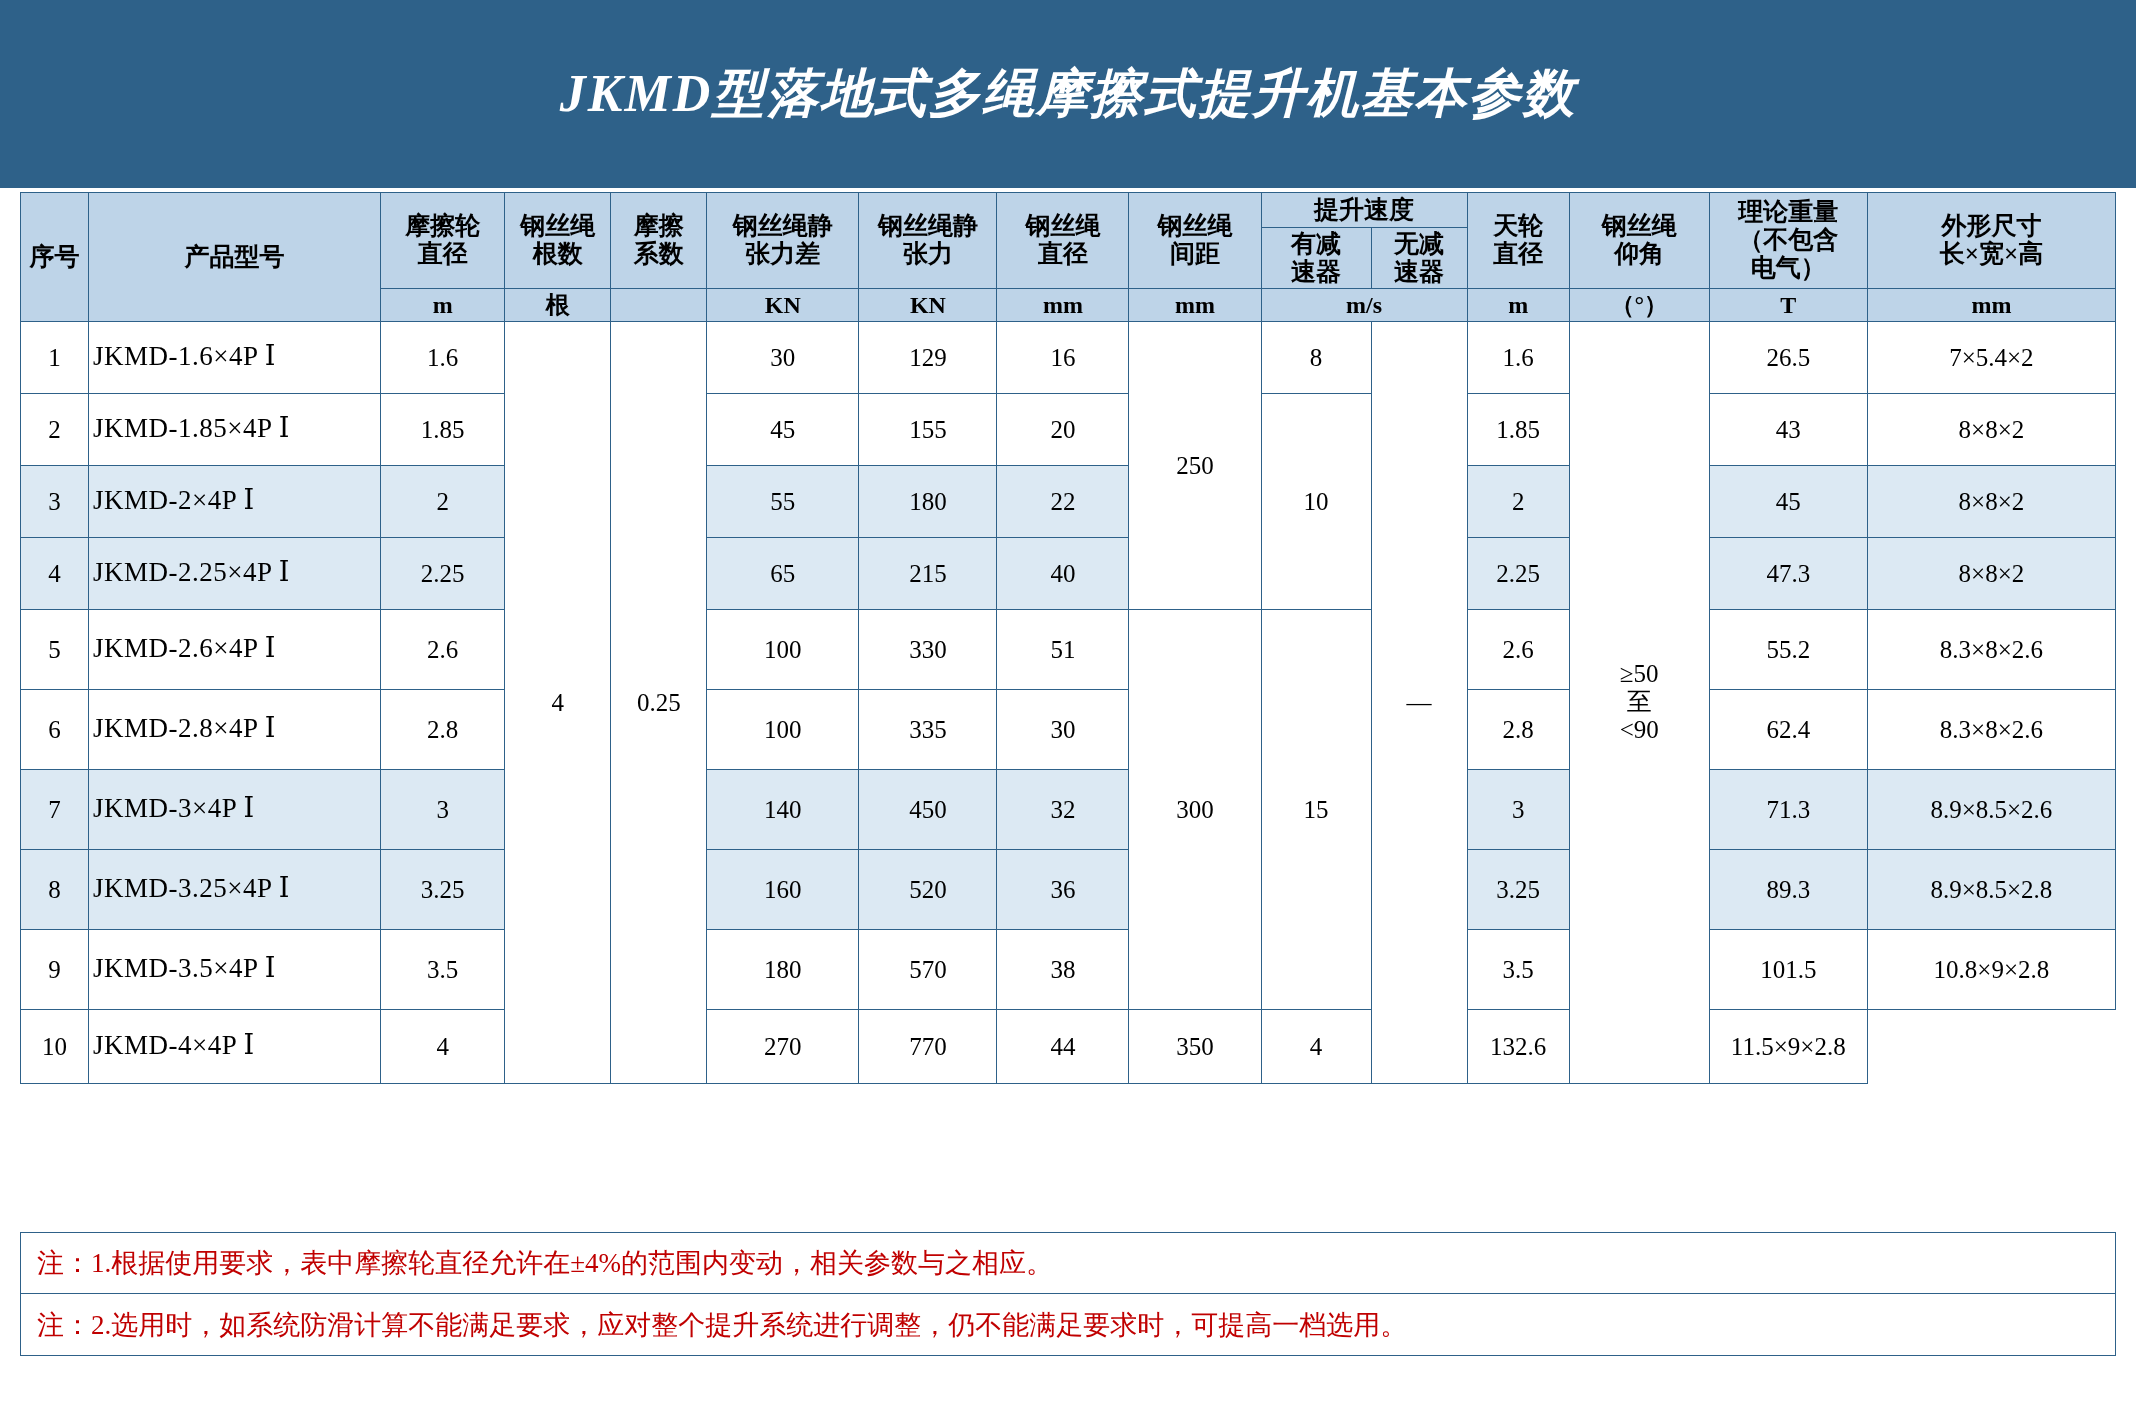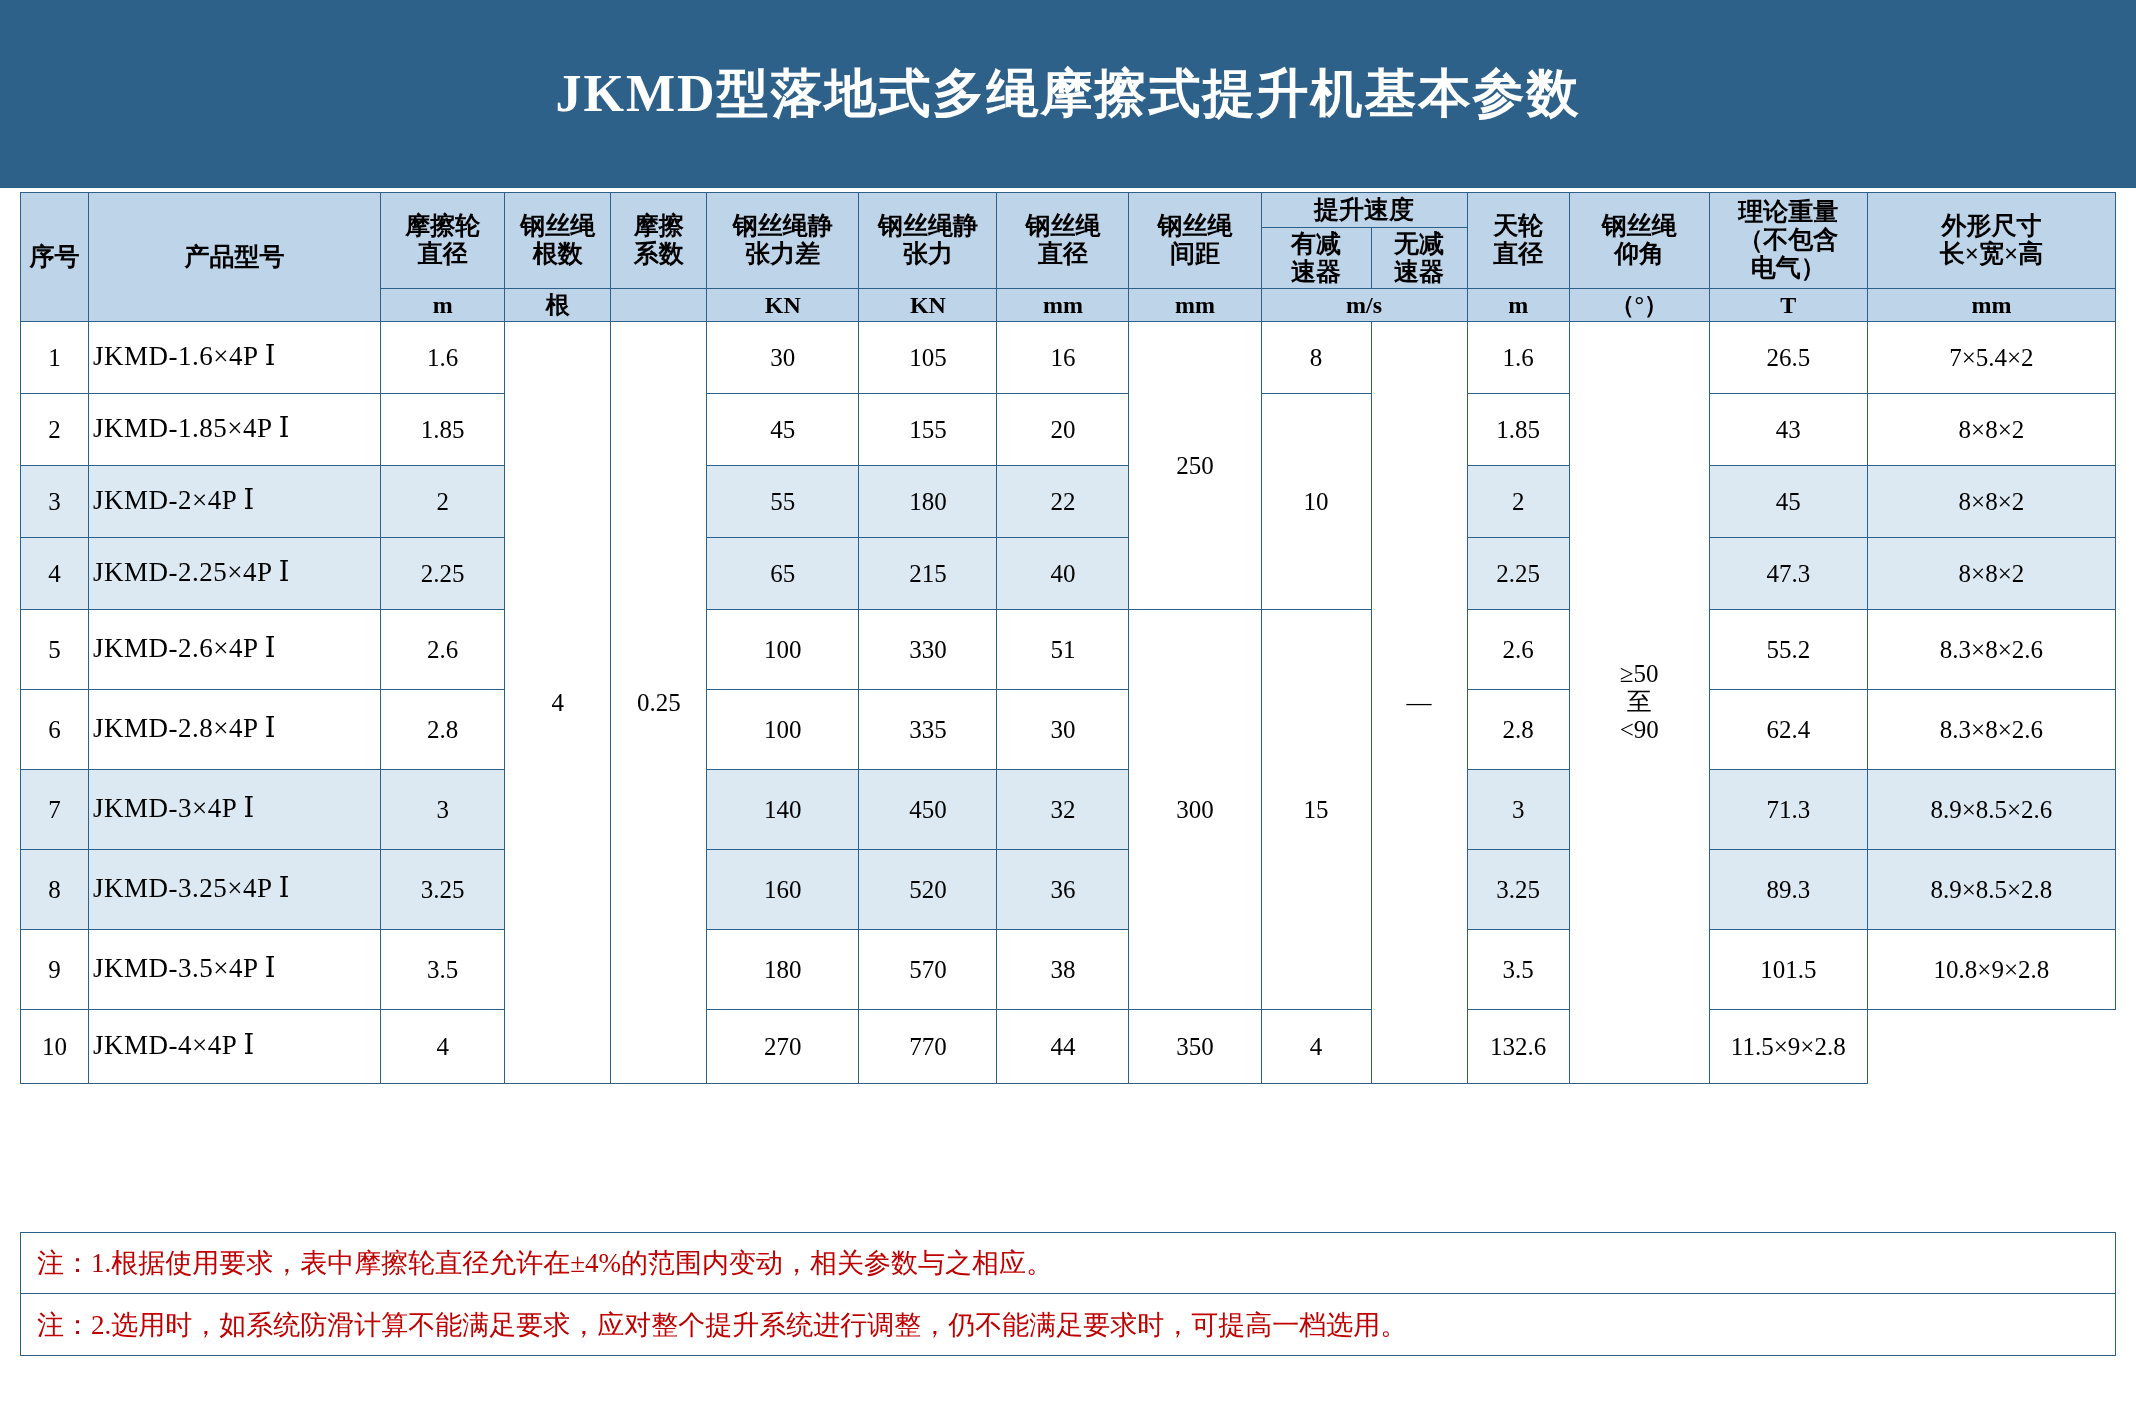--- a/index.html
+++ b/index.html
@@ -22,20 +22,21 @@
   .title-bar {
     position: absolute;
     left: 0;
     top: 0;
     width: 2136px;
     height: 188px;
     background: #2e6189;
     display: flex;
     align-items: center;
     justify-content: center;
+    font-style: italic;
   }
   .title-bar .title-text {
     color: #ffffff;
     font-size: 52px;
     font-weight: bold;
     letter-spacing: 2px;
     font-family: "Liberation Serif", "DejaVu Serif", serif;
   }
   .table-wrap {
     position: absolute;
@@ -206,21 +207,21 @@
       </thead>
       <tbody>
 
         <tr class="odd" style="height:72px">
           <td>1</td>
           <td class="model">JKMD-1.6×4P Ⅰ</td>
           <td>1.6</td>
           <td class="merged-white" rowspan="10">4</td>
           <td class="merged-white" rowspan="10">0.25</td>
           <td>30</td>
-          <td>105</td>
+          <td>129</td>
           <td>16</td>
           <td class="merged-white" rowspan="4">250</td>
           <td class="merged-white" rowspan="1">8</td>
           <td class="merged-white" rowspan="10">—</td>
           <td>1.6</td>
           <td class="merged-white" rowspan="10">
               <span class="two-line">≥50<br>至<br>&lt;90</span>
             </td>
           <td>26.5</td>
           <td>7×5.4×2</td>

